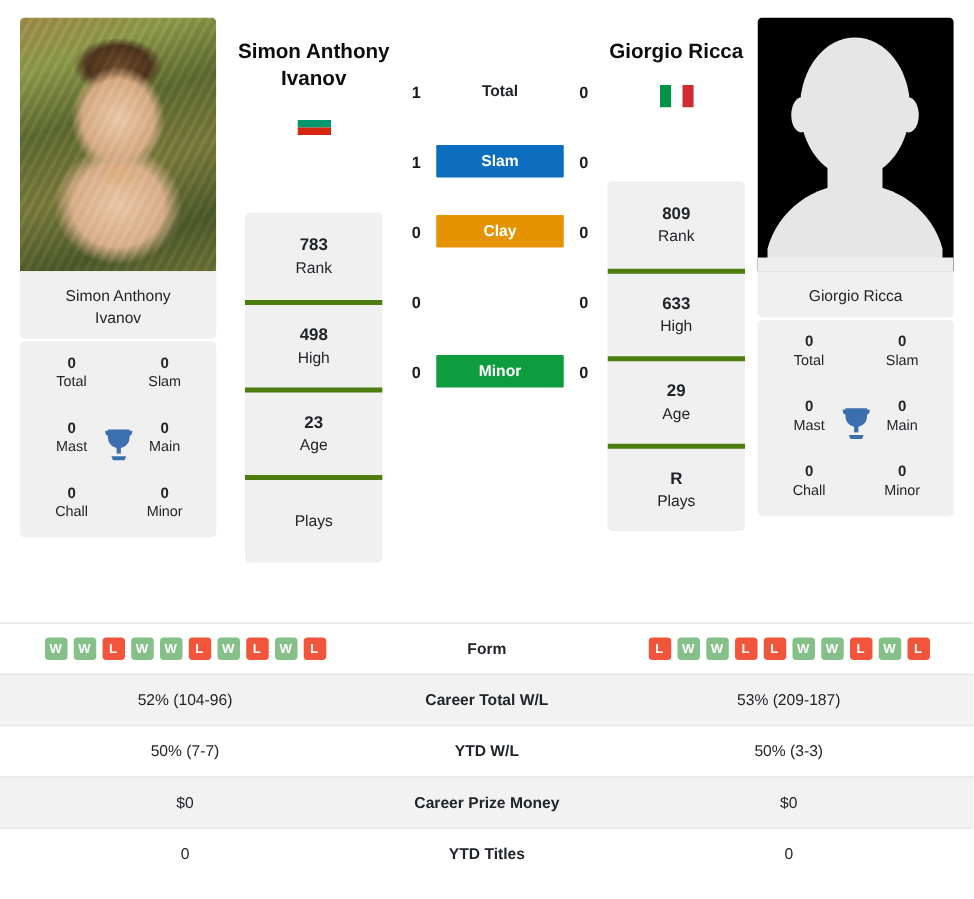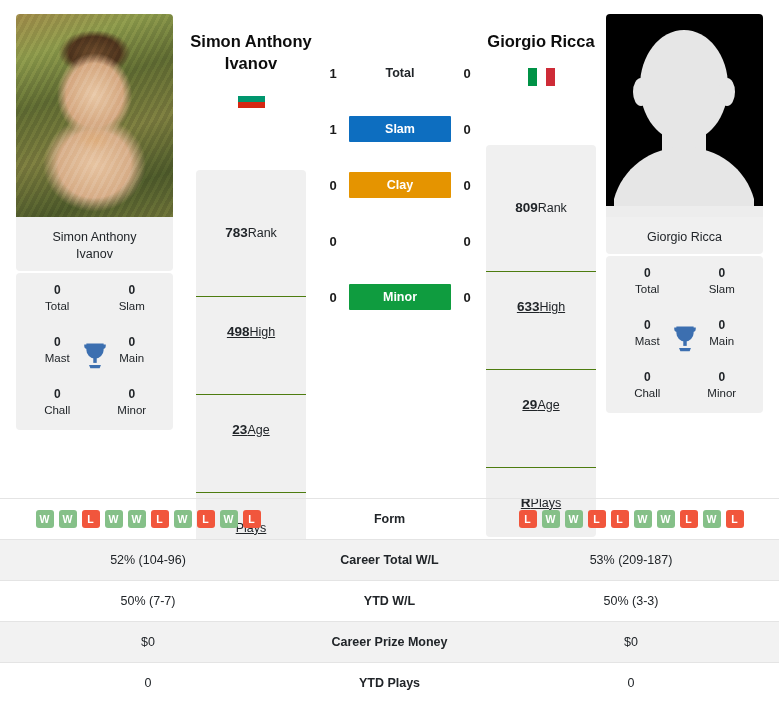--- a/index.html
+++ b/index.html
@@ -100,25 +100,25 @@
     position: absolute;
     width: 110px;
     background: #f0f0f0;
     border-radius: 4px;
     overflow: hidden;
   }
   .rankcard.left  { left: 196px; top: 170px; }
   .rankcard.right { left: 486px; top: 145px; }
   .rcell {
     height: 70px;
-    display: flex; 
+    display: flex; flex-direction: column;
     align-items: center; justify-content: center;
-    font-size: 12.5px; color: #212529; line-height: 18px; margin-top: 28px;
-  }
-  .rcell + .rcell { border-top: 1px solid #4d7c0f; text-decoration: underline; }
+    font-size: 12.5px; color: #212529; line-height: 18px;
+  }
+  .rcell + .rcell { border-top: 4px solid #4d7c0f; }
   .rcell .num { font-weight: bold; font-size: 13.5px; }
 
   
   .bars { position: absolute; left: 325px; top: 60px; width: 150px; }
   .barrow {
     display: flex; align-items: center; justify-content: space-between;
     height: 26px; margin-bottom: 30px;
   }
   .barrow:last-child { margin-bottom: 0; }
   .score { width: 16px; text-align: center; font-size: 13px; font-weight: bold; color: #1a1a1a; }
@@ -393,19 +393,19 @@
     </div>
 
     <div class="trow shaded">
       <div class="tc side">$0</div>
       <div class="tc middle">Career Prize Money</div>
       <div class="tc side">$0</div>
     </div>
 
     <div class="trow">
       <div class="tc side">0</div>
-      <div class="tc middle">YTD Plays</div>
+      <div class="tc middle">YTD Titles</div>
       <div class="tc side">0</div>
     </div>
 
   </div>
 
 </div>
 
 </body></html>

